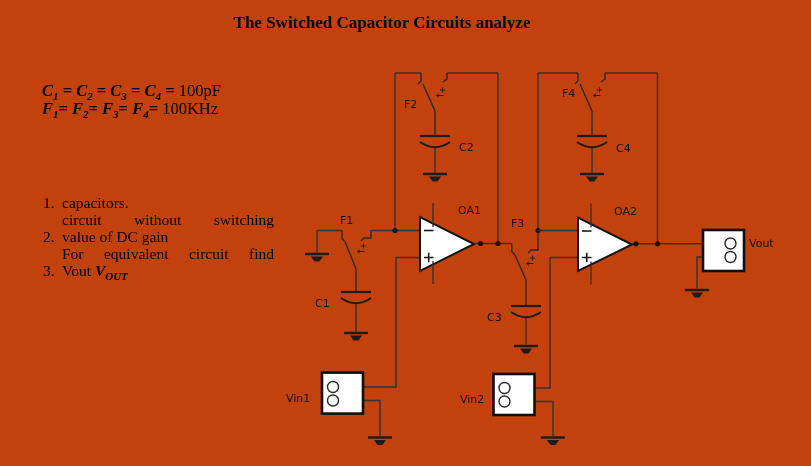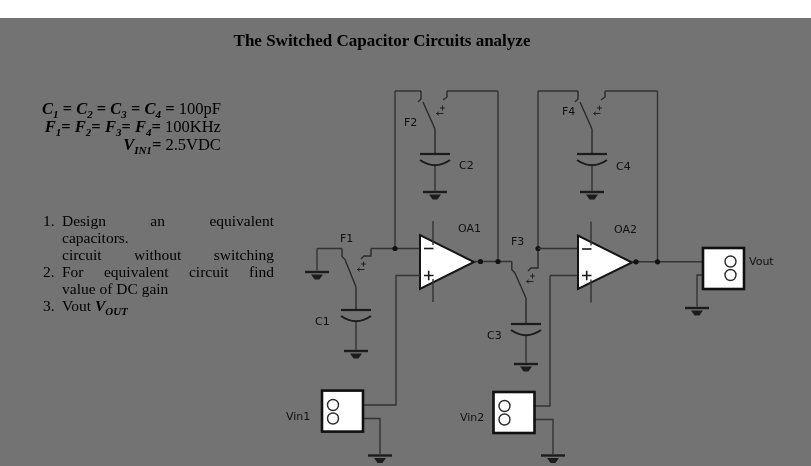--- a/index.html
+++ b/index.html
@@ -1,22 +1,22 @@
 <!DOCTYPE html>
 <html><head>
 <meta charset="utf-8">
 <style>
   html,body{margin:0;padding:0;}
   body{width:811px;height:466px;background:#ffffff;position:relative;overflow:hidden;
        font-family:"Liberation Serif",serif;color:#000;}
-  .page{position:absolute;inset:0;background:#737373;margin-top:18px;}
+  .page{position:absolute;inset:0;background:#c2410c;}
   .title{position:absolute;left:0;top:13px;width:764px;text-align:center;
          font-family:"Liberation Serif",serif;font-weight:bold;font-size:17px;}
   .given{position:absolute;left:42px;top:82px;font-size:16.5px;}
-  .fline{height:18px;line-height:18px;white-space:nowrap;text-align:right;}
+  .fline{height:18px;line-height:18px;white-space:nowrap;}
   .bi{font-weight:bold;font-style:italic;}
   .b{font-weight:bold;}
   sub{font-size:11px;line-height:0;}
   .tasks{position:absolute;left:43px;top:194px;width:231px;font-size:15.5px;}
   .task{position:relative;padding-left:19px;}
   .task .num{position:absolute;left:0;top:0;line-height:17px;}
   .tline{line-height:17px;}
   .jfull{text-align:justify;text-align-last:justify;}
   svg{position:absolute;left:0;top:0;}
   .w{stroke:#333333;stroke-width:1.4;fill:none;}
@@ -36,37 +36,35 @@
 </head>
 <body>
 
 <div class="page">
 
   <div class="title">The Switched Capacitor Circuits analyze</div>
 
   <div class="given">
     <div class="fline"><span class="bi">C</span><sub class="bi">1</sub><span class="b"> = </span><span class="bi">C</span><sub class="bi">2</sub><span class="b"> = </span><span class="bi">C</span><sub class="bi">3</sub><span class="b"> = </span><span class="bi">C</span><sub class="bi">4</sub><span class="b"> = </span><span>100pF</span></div>
     <div class="fline"><span class="bi">F</span><sub class="bi">1</sub><span class="b">= </span><span class="bi">F</span><sub class="bi">2</sub><span class="b">= </span><span class="bi">F</span><sub class="bi">3</sub><span class="b">= </span><span class="bi">F</span><sub class="bi">4</sub><span class="b">= </span><span>100KHz</span></div>
-    <div class="fline"><span class="bi">V</span><sub class="bi">IN1</sub><span class="b">= </span><span>2.5VDC</span></div>
   </div>
 
   <div class="tasks">
     <div class="task">
       <span class="num">1.</span>
       <div class="body">
-          <div class="tline jfull">Design an equivalent</div>
           <div class="tline">capacitors.</div>
           <div class="tline jfull">circuit without switching</div>
         </div>
     </div>
     <div class="task">
       <span class="num">2.</span>
       <div class="body">
+          <div class="tline">value of DC gain</div>
           <div class="tline jfull">For equivalent circuit find</div>
-          <div class="tline">value of DC gain</div>
         </div>
     </div>
     <div class="task">
       <span class="num">3.</span>
       <div class="body"><span class="tline"><span>Vout </span><span class="bi">V</span><sub class="bi">OUT</sub></span></div>
     </div>
   </div>
 
   <svg width="811" height="466" viewBox="0 0 811 466">
     <defs>

